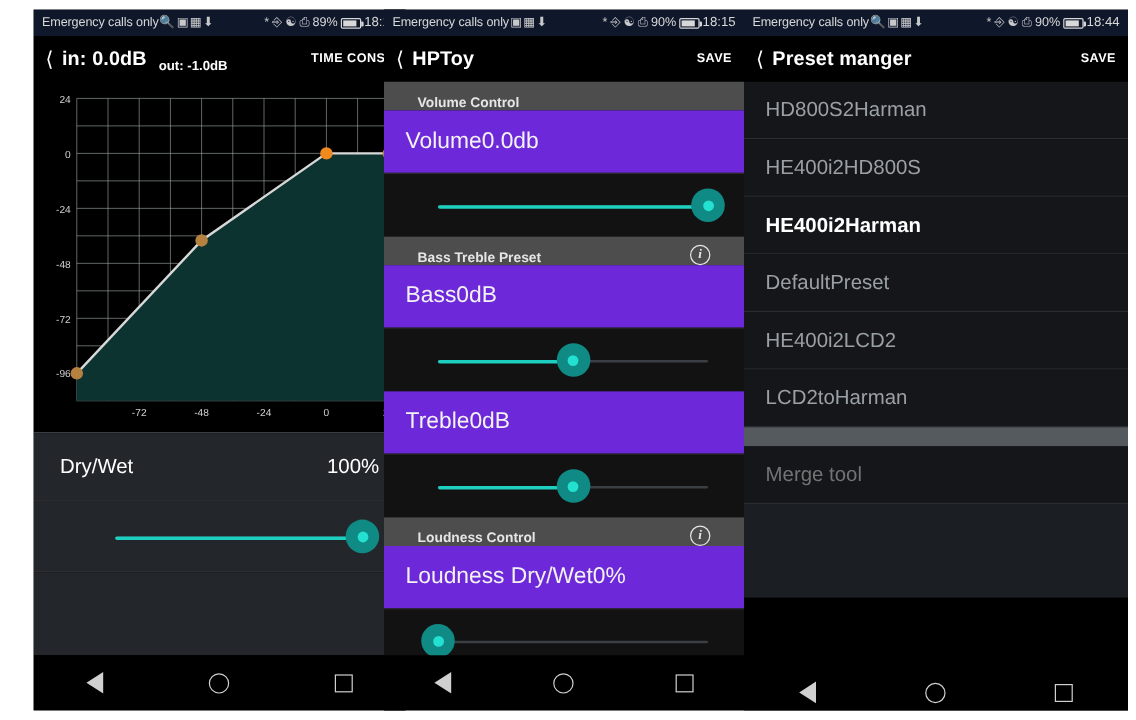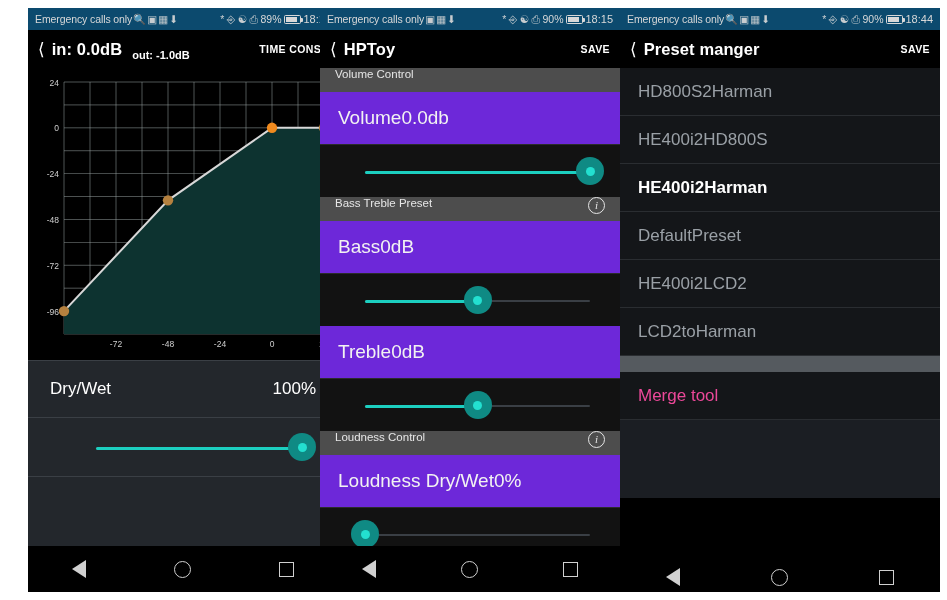--- a/index.html
+++ b/index.html
@@ -11,21 +11,21 @@
   }
   .stage { position: relative; width: 947px; height: 600px; background: #ffffff; }
 
   .phone { position: absolute; top: 8px; background: #000; overflow: hidden; }
   #phone1 { left: 28px; width: 310px; height: 584px; }
   #phone2 { left: 320px; width: 300px; height: 584px; }
   #phone3 { left: 620px; width: 320px; height: 584px; }
 
   
   .statusbar {
-    height: 22px; background: #0c4a6e; color: #d8d8d8;
+    height: 22px; background: #0f172a; color: #d8d8d8;
     display: flex; align-items: center; font-size: 10.5px;
     padding: 0 7px; white-space: nowrap;
   }
   .sb-left { display: flex; align-items: center; gap: 1px; }
   .sb-carrier { font-size: 10.5px; letter-spacing: -0.1px; }
   .sb-spacer { flex: 1 1 auto; }
   .sb-right { display: flex; align-items: center; gap: 2.5px; font-size: 10.5px; }
   .sbi { display: inline-block; opacity: .92; line-height: 1; }
   .sb-batt {
     display: inline-block; width: 17px; height: 9px;
@@ -69,22 +69,22 @@
     position: absolute; width: 28px; height: 28px; border-radius: 50%;
     background: #0f8a84; transform: translate(-50%, -50%);
     display: flex; align-items: center; justify-content: center;
   }
   .thumb::after { content:""; width: 9px; height: 9px; border-radius: 50%; background: #23e0d0; }
   .filler { background: #23272c; }
 
   
   .sectionhdr {
     height: 24px; background: #4d4d4d; color: #e6e6e6;
-    display: flex; align-items: flex-start; justify-content: space-between;
-    padding: 0 15px; font-size: 11.5px;
+    display: flex; align-items: flex-end; justify-content: space-between;
+    padding: 0 28px; font-size: 11.5px; font-weight: bold;
   }
   .info-ic {
     width: 17px; height: 17px; border: 1.3px solid #e6e6e6; border-radius: 50%;
     display: flex; align-items: center; justify-content: center;
     font-size: 11px; font-style: italic; font-family: "Liberation Serif", serif;
     color: #e6e6e6; line-height: 1;
   }
   .p2row {
     background: #6d28d9; height: 52px; display: flex; align-items: center;
     justify-content: flex-start; padding: 0 18px; color: #f2f2f2; font-size: 19px;
@@ -92,21 +92,21 @@
   .p2slider { background: #121212; height: 52px; position: relative; }
   .p2div { height: 1px; background: #2b2b2b; }
 
   
   .presetitem {
     height: 48px; display: flex; align-items: center; padding: 0 18px;
     background: #141619; color: #9aa0a6; font-size: 17px;
     border-bottom: 1px solid #2a2d31;
   }
   .presetitem.sel { color: #ffffff; font-weight: bold; }
-  .presetitem.bright { color: #ec4899; }
+  .presetitem.bright { color: #737373; }
   .p3gap { height: 16px; background: #555a5f; }
   .p3fill { background: #1b1e23; }
 
   
   .navbar {
     height: 46px; background: #000; display: flex;
     align-items: center; justify-content: space-around;
   }
   .tri { width:0; height:0; border-top:9px solid transparent;
     border-bottom:9px solid transparent; border-right:14px solid #d0d0d0; }

